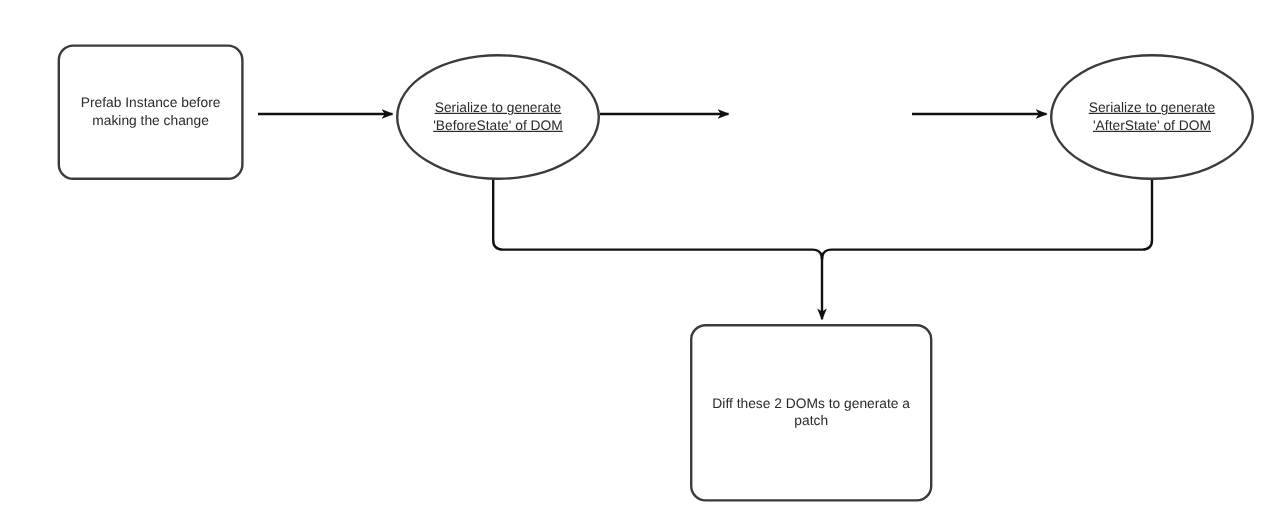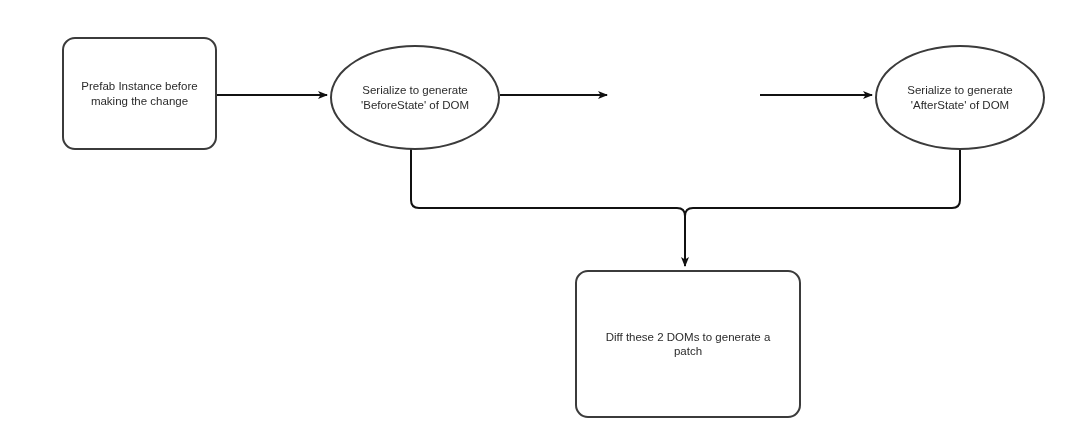--- a/index.html
+++ b/index.html
@@ -42,36 +42,37 @@
   .node .label {
     display: block;
     padding: 0 8px;
     white-space: pre-line;
   }
   .node.process {
     border-radius: 13px;
   }
   .node.terminator {
     border-radius: 50%;
+    text-decoration: underline;
   }
   
   #node-prefab-instance {
-    left: 62px;  top: 37px;  width: 155px; height: 113px;
+    left: 48px;  top: 37px;  width: 155px; height: 113px;
   }
   #node-serialize-before {
     left: 330px; top: 45px;  width: 170px; height: 105px;
   }
   #node-make-change {
     left: 610px; top: 38px;  width: 150px; height: 110px;
   }
   #node-serialize-after {
     left: 875px; top: 45px;  width: 170px; height: 105px;
   }
   #node-diff-patch {
-    left: 575px; top: 270px; width: 226px; height: 148px;
+    left: 575px; top: 270px; width: 202px; height: 148px;
   }
 </style>
 </head>
 <body>
 
 <div id="canvas">
 
   <svg id="edges" viewBox="0 0 1065 440" xmlns="http://www.w3.org/2000/svg">
     <defs>
       <marker id="arrow" markerWidth="10" markerHeight="8" refX="9" refY="4" orient="auto" markerUnits="userSpaceOnUse">

